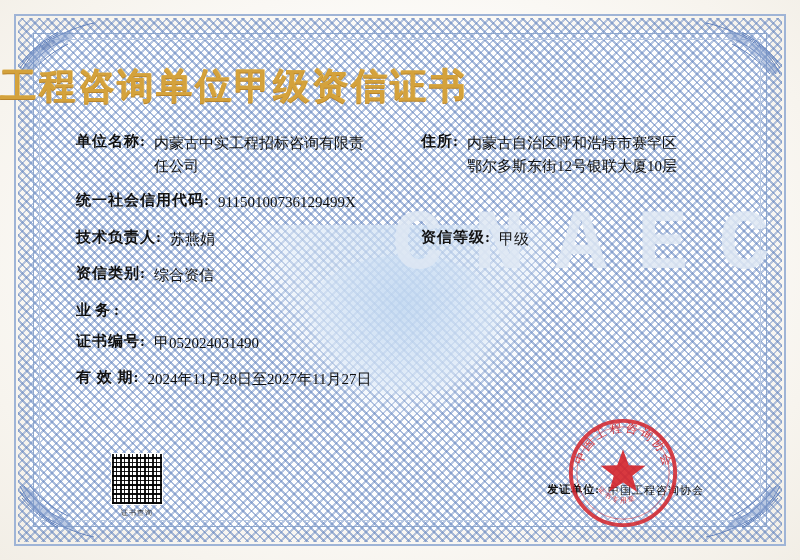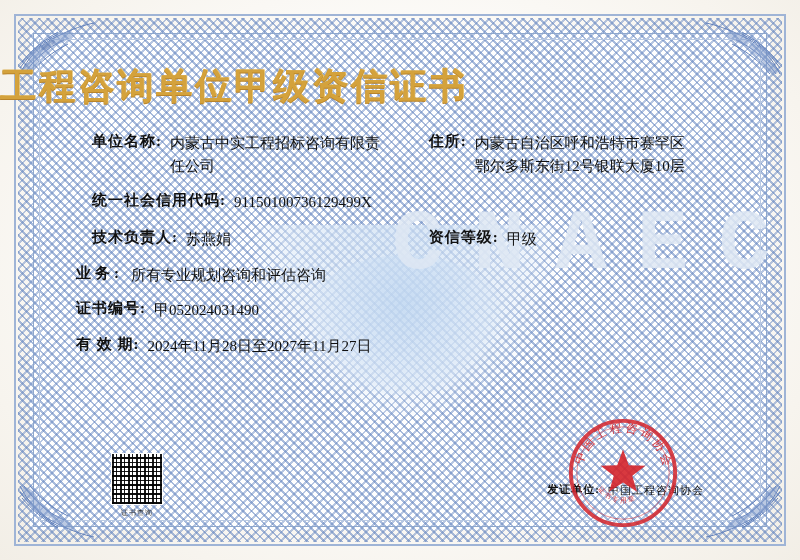--- a/index.html
+++ b/index.html
@@ -128,21 +128,21 @@
   }
   .row {
     display: flex;
     align-items: flex-start;
     margin-bottom: 12px;
   }
   .col {
     display: flex;
     align-items: flex-start;
   }
-  .col-left { width: 345px; padding-left: 16px; }
+  .col-left { width: 345px; }
   .col-right { width: 315px; }
   .label {
     font-family: "Liberation Serif", serif;
     font-weight: bold;
     color: #111111;
     white-space: nowrap;
     letter-spacing: 1px;
   }
   .label.wide { letter-spacing: 4px; }
   .value {
@@ -311,25 +311,30 @@
       <div class="col col-left">
         <span class="label">技术负责人:</span>
         <span class="value">苏燕娟</span>
       </div>
       <div class="col col-right">
         <span class="label">资信等级:</span>
         <span class="value">甲级</span>
       </div>
     </div>
 
+    <div class="row" style="margin-top:14px;">
+      <div class="col col-left">
+        <span class="label">资信类别:</span>
+        <span class="value">综合资信</span>
+      </div>
+    </div>
 
     <div class="row" style="margin-top:14px;">
       <div class="col">
         <span class="label wide">业务:</span>
-        <span class="value">所有专业规划咨询和评估咨询</span>
       </div>
     </div>
 
     <div class="row" style="">
       <div class="col">
         <span class="label">证书编号:</span>
         <span class="value">甲052024031490</span>
       </div>
     </div>
 

